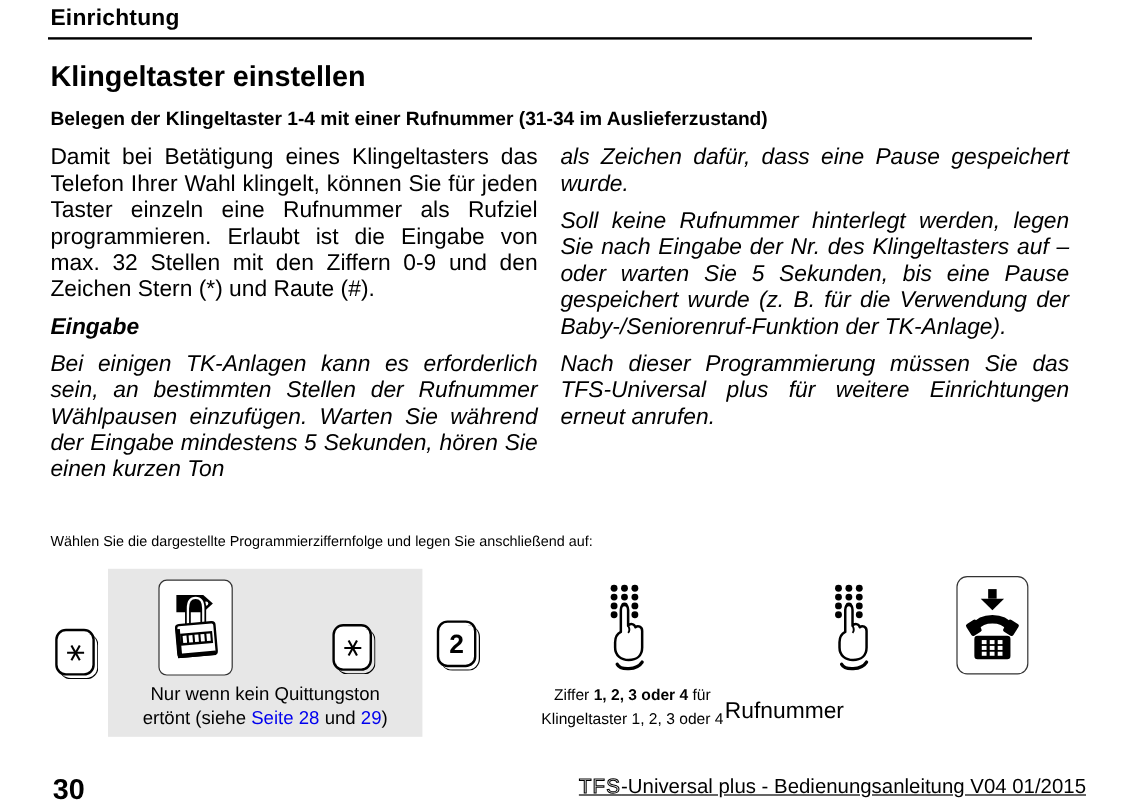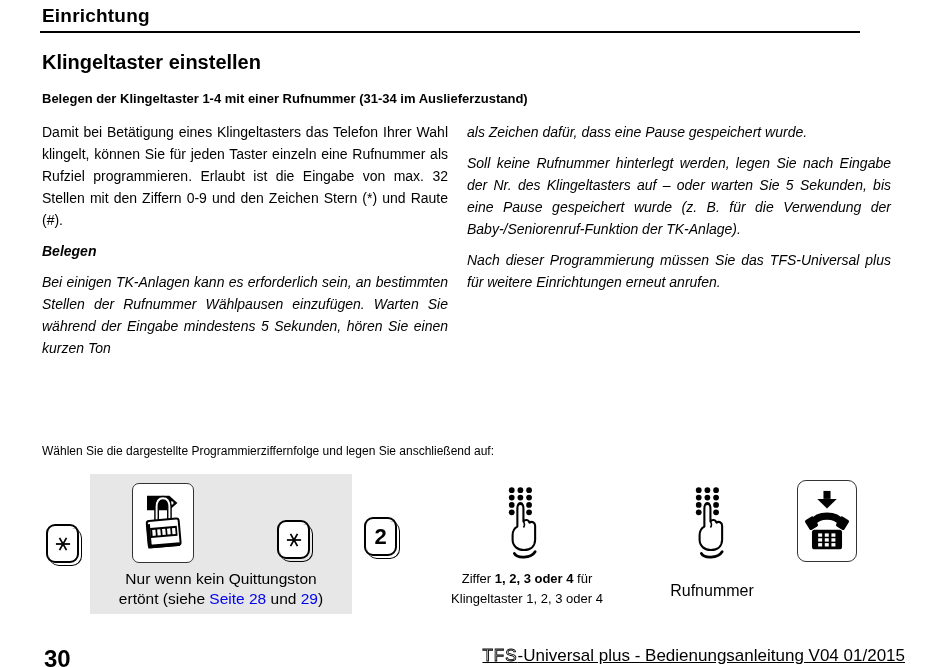--- a/index.html
+++ b/index.html
@@ -5,24 +5,24 @@
   * { margin:0; padding:0; box-sizing:border-box; }
   html,body { background:#fff; }
   .page {
     position:relative; width:950px; height:667px; overflow:hidden;
     background:#fff; color:#000;
     font-family:"Liberation Sans", sans-serif;
     padding-left:40px;
   }
   .hdr { position:absolute; left:42px; top:5px; font-size:19px; font-weight:bold; letter-spacing:0.2px; }
   .hdr-rule { position:absolute; left:40px; top:31px; width:820px; height:2px; background:#000; }
-  .title { position:absolute; left:42px; top:51px; font-size:20px; font-weight:bold; }
-  .subtitle { position:absolute; left:42px; top:91px; font-size:13px; font-weight:bold;text-align:center; }
+  .title { position:absolute; left:42px; top:51px; font-size:24px; font-weight:bold; }
+  .subtitle { position:absolute; left:42px; top:91px; font-size:16px; font-weight:bold;text-align:center; }
   .cols { position:absolute; left:42px; top:121px; width:849px; display:flex; gap:19px; }
-  .col { font-size:14px; line-height:22px; }
+  .col { font-size:19px; line-height:22px; }
   .col.left { width:406px; }
   .col.right { width:424px; }
   .just { text-align:justify; hyphens:manual; }
   .ital { font-style:italic; }
   .col p { margin-bottom:9px; }
   .note-h { font-weight:bold; font-style:italic; margin:2px 0 1px 0; }
   .instruction { position:absolute; left:42px; top:444px; font-size:12px; }
   .graybox { position:absolute; left:90px; top:474px; width:262px; height:140px; background:#E7E7E7; }
   .key {
     position:absolute; width:33px; height:39px; background:#fff;
@@ -49,22 +49,22 @@
   .gray-caption {
     position:absolute; left:92px; top:569px; width:258px;
     font-size:15.5px; line-height:19.5px; text-align:center;
   }
   .link { color:#0000EE; cursor:pointer; }
   .cap-digit {
     position:absolute; left:407px; top:569px; width:240px;
     font-size:13px; line-height:20px; text-align:center;
   }
   .cap-number {
-    position:absolute; left:642px; top:582px; width:140px;
-    font-size:16px; text-align:center;
+    position:absolute; left:604px; top:582px; width:140px;
+    font-size:19px; 
   }
   .pagenum { position:absolute; left:44px; top:645px; font-size:24px; font-weight:bold; }
   .footer-text { position:absolute; right:45px; top:646px; font-size:17px; white-space:nowrap;text-decoration:underline; }
   .logo-tfs { font-weight:bold; letter-spacing:1px; }
   @supports (-webkit-text-stroke: 1px black) {
     .logo-tfs { color:#fff; -webkit-text-stroke:0.9px #000; font-weight:normal; }
   }
   b.inl { font-weight:bold; }
 </style>
 </head>
@@ -74,21 +74,21 @@
 
   <div class="hdr">Einrichtung</div>
   <div class="hdr-rule"></div>
 
   <div class="title">Klingeltaster einstellen</div>
   <div class="subtitle">Belegen der Klingeltaster 1-4 mit einer Rufnummer (31-34 im Auslieferzustand)</div>
 
   <div class="cols">
     <div class="col left">
       <p class="just">Damit bei Betätigung eines Klingeltasters das Telefon Ihrer Wahl klingelt, können Sie für jeden Taster einzeln eine Rufnummer als Rufziel programmieren. Erlaubt ist die Ein­gabe von max. 32 Stellen mit den Ziffern 0-9 und den Zeichen Stern (*) und Raute (#).</p>
-      <p class="note-h">Belegen</p>
+      <p class="note-h">Eingabe</p>
       <p class="just ital">Bei einigen TK-Anlagen kann es erforder­lich sein, an bestimmten Stellen der Ruf­nummer Wählpausen einzufügen. Warten Sie während der Eingabe mindestens 5 Sekunden, hören Sie einen kurzen Ton</p>
     </div>
     <div class="col right">
       <p class="just ital">als Zeichen dafür, dass eine Pause gespei­chert wurde.</p>
       <p class="just ital">Soll keine Rufnummer hinterlegt werden, legen Sie nach Eingabe der Nr. des Klingel­tasters auf – oder warten Sie 5 Sekunden, bis eine Pause gespeichert wurde (z. B. für die Verwendung der Baby-/Seniorenruf-Funktion der TK-Anlage).</p>
       <p class="just ital">Nach dieser Programmierung müssen Sie das TFS-Universal plus für weitere Einrich­tungen erneut anrufen.</p>
     </div>
   </div>
 
   <div class="instruction">Wählen Sie die dargestellte Programmierziffernfolge und legen Sie anschließend auf:</div>

